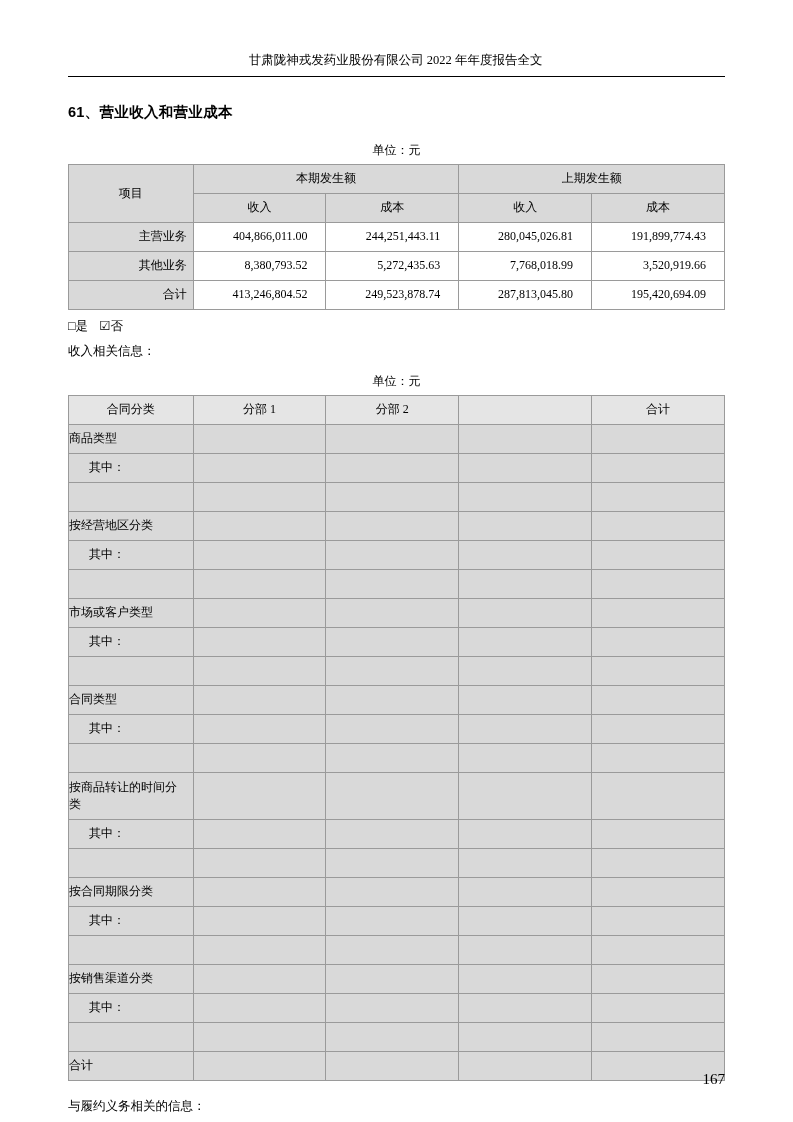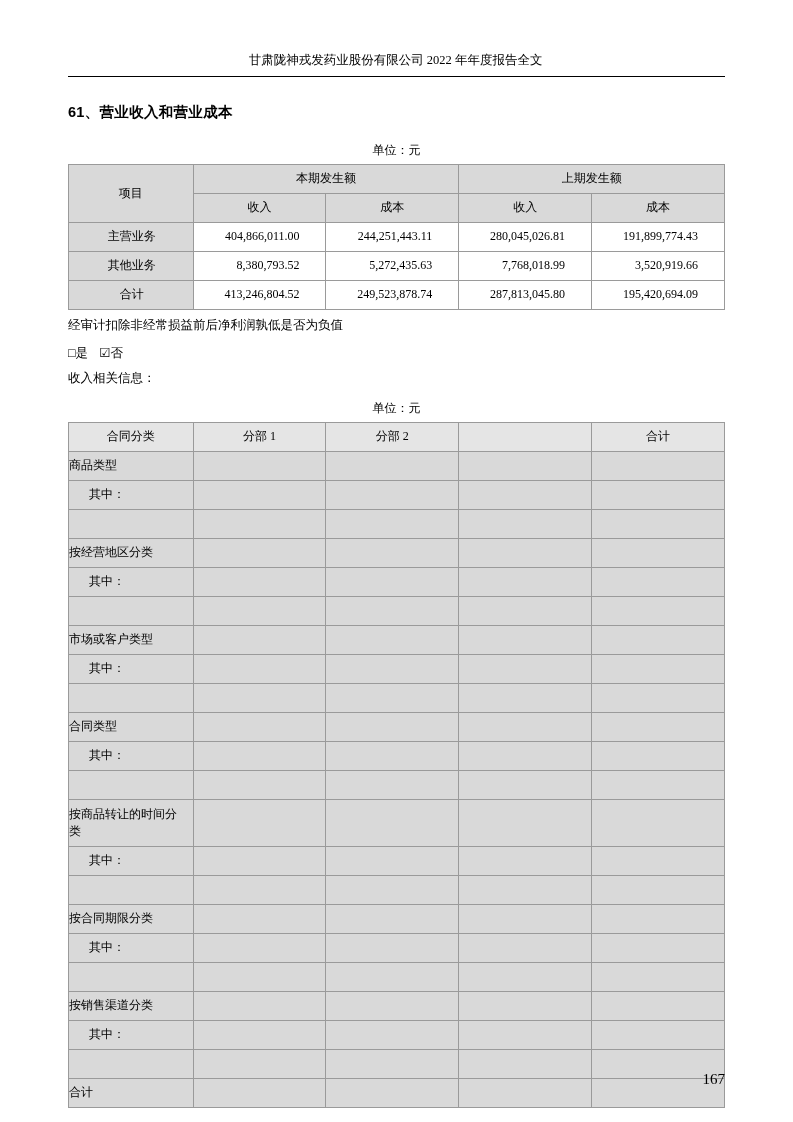--- a/index.html
+++ b/index.html
@@ -57,27 +57,27 @@
   }
   .t1 td, .t1 th {
     height: 20px;
   }
   .t1 .hdr {
     background: #d9d9d9;
     text-align: center;
   }
   .t1 .lbl {
     background: #d9d9d9;
-    text-align: center;
+    text-align: right;
     padding-left: 8px;
     margin-top: 13px;
   }
   .t1 .num {
     text-align: right;
-    padding-right: 26px;
+    padding-right: 18px;
     font-family: "Liberation Serif", serif;
   }
   .para {
     font-size: 12.5px;
     line-height: 1.85;
     margin: 9px 0 0 0;
   }
   .para.tight { margin-top: 4px; }
   .checkline {
     font-size: 12.5px;
@@ -163,21 +163,20 @@
       <tr>
         <td class="lbl">合计</td>
         <td class="num">413,246,804.52</td>
         <td class="num">249,523,878.74</td>
         <td class="num">287,813,045.80</td>
         <td class="num">195,420,694.09</td>
       </tr>
     </tbody>
   </table>
 
-  <div class="para tight">经审计扣除非经常损益前后净利润孰低是否为负值</div>
   <div class="checkline">
     <span class="box">□是</span>
     <span class="box" style="margin-left:8px;">☑否</span>
   </div>
   <div class="para tight">收入相关信息：</div>
 
   <div class="unit-line" style="margin-top:10px;">单位：元</div>
 
   <table class="doc t2">
     <colgroup>

